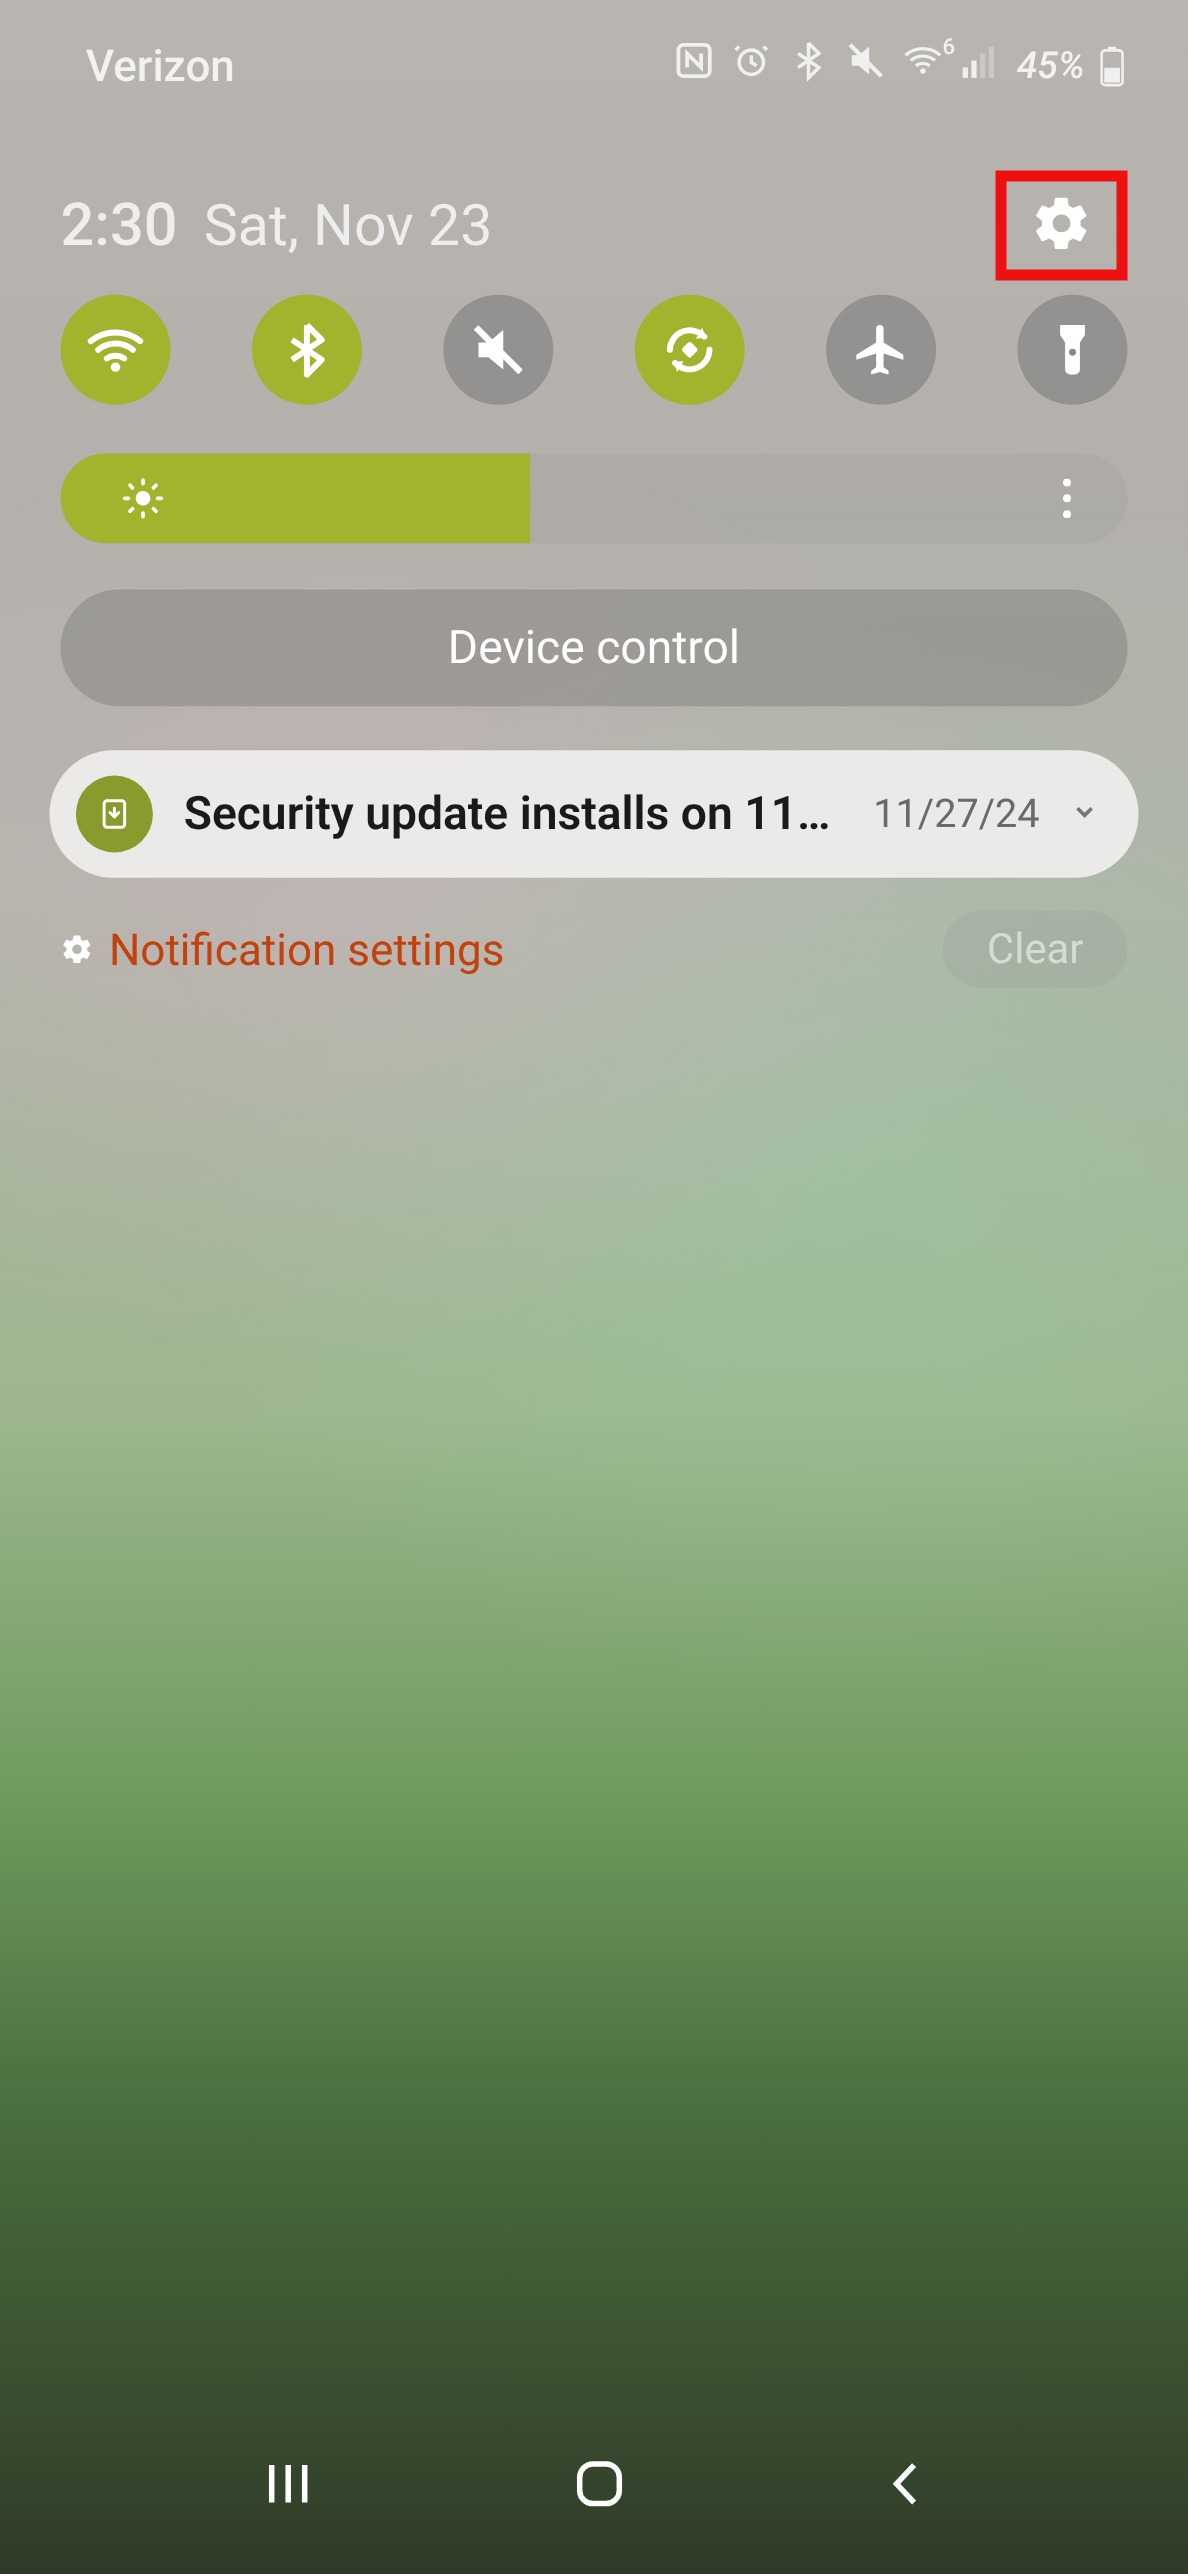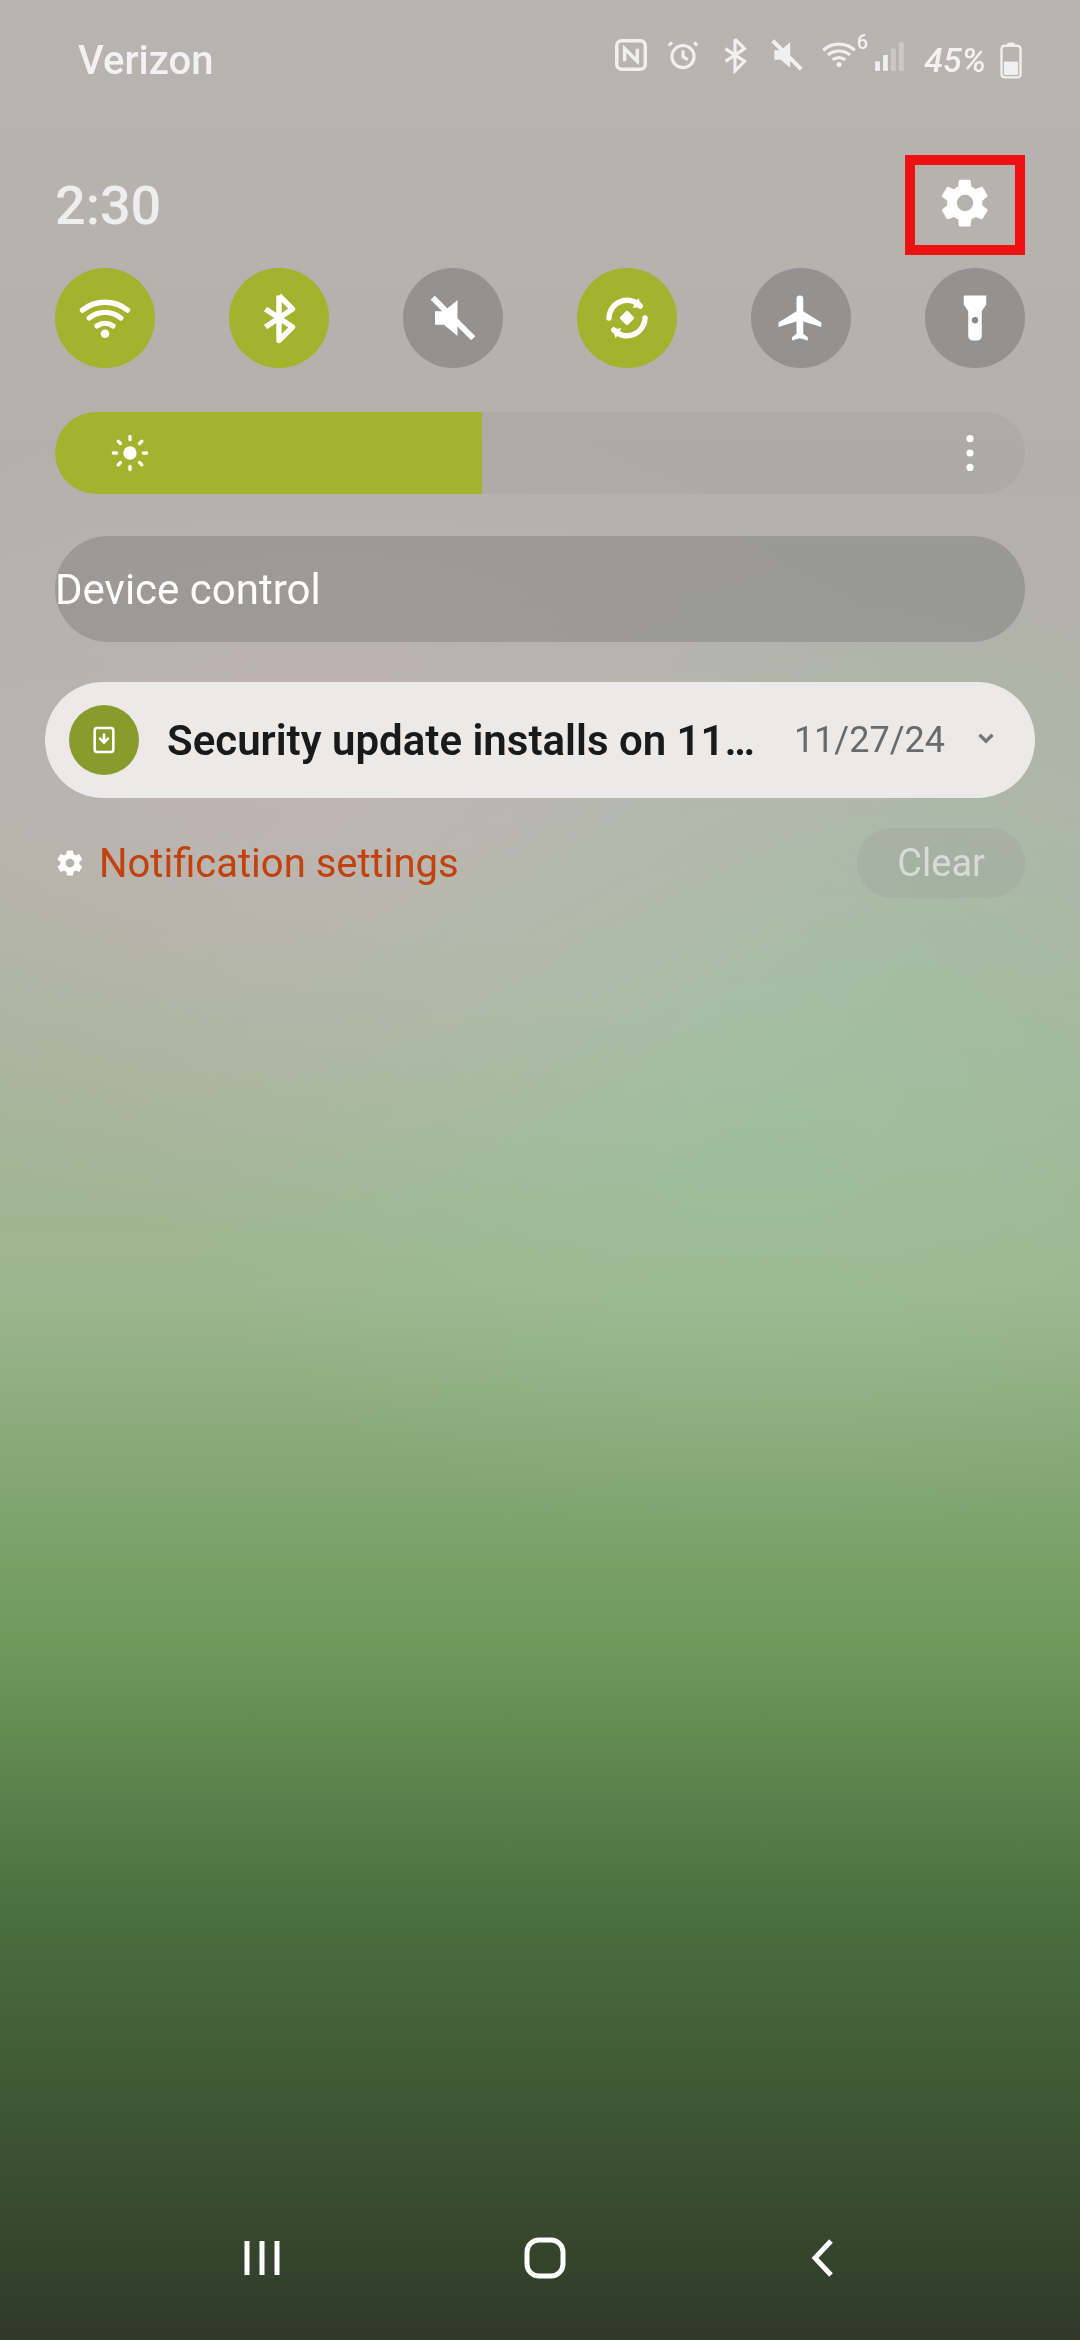--- a/index.html
+++ b/index.html
@@ -86,21 +86,21 @@
   .brightness-more svg { width: 8px; height: 36px; fill: #fff; }
 
   
   .pill-row {
     position: absolute; top: 536px; left: 55px; right: 55px;
     display: flex; gap: 24px;
   }
   .pill {
     flex: 1; height: 106px; border-radius: 53px;
     background: rgba(120,120,120,0.42);
-    display: flex; align-items: center; 
+    display: flex; align-items: center; justify-content: center;
     color: #fff; font-size: 42px; font-weight: 400;
   }
 
   
   .notif-card {
     position: absolute; top: 682px; left: 45px; right: 45px;
     height: 116px; border-radius: 58px;
     background: #eceae8;
     display: flex; align-items: center;
     padding: 0 36px 0 24px;
@@ -192,20 +192,21 @@
           <rect x="4.5" y="1" width="5" height="2.5" rx="1"></rect>
           <rect x="2.5" y="13" width="9" height="8.5" fill="#f0f0f0"></rect>
         </svg>
     </div>
   </div>
 </div>
 
 <div class="header-row">
   <div class="time-date">
     <span class="time-big">2:30</span>
+    <span class="date-big">Sat, Nov 23</span>
   </div>
   <div class="settings-highlight">
     <span class="settings-icon">
       <svg viewBox="0 0 24 24">
           <path d="M19.4 13a7.5 7.5 0 0 0 .06-1 7.5 7.5 0 0 0-.06-1l2.1-1.65a.5.5 0 0 0 .12-.64l-2-3.46a.5.5 0 0 0-.6-.22l-2.5 1a7.3 7.3 0 0 0-1.73-1l-.38-2.65A.5.5 0 0 0 13.9 2h-4a.5.5 0 0 0-.5.42L9 5.07a7.3 7.3 0 0 0-1.73 1l-2.5-1a.5.5 0 0 0-.6.22l-2 3.46a.5.5 0 0 0 .12.64L4.4 11a7.5 7.5 0 0 0 0 2l-2.1 1.65a.5.5 0 0 0-.12.64l2 3.46a.5.5 0 0 0 .6.22l2.5-1a7.3 7.3 0 0 0 1.73 1l.38 2.65a.5.5 0 0 0 .5.42h4a.5.5 0 0 0 .5-.42l.38-2.65a7.3 7.3 0 0 0 1.73-1l2.5 1a.5.5 0 0 0 .6-.22l2-3.46a.5.5 0 0 0-.12-.64ZM12 15.5A3.5 3.5 0 1 1 15.5 12 3.5 3.5 0 0 1 12 15.5Z"></path>
         </svg>
     </span>
   </div>
 </div>
 

